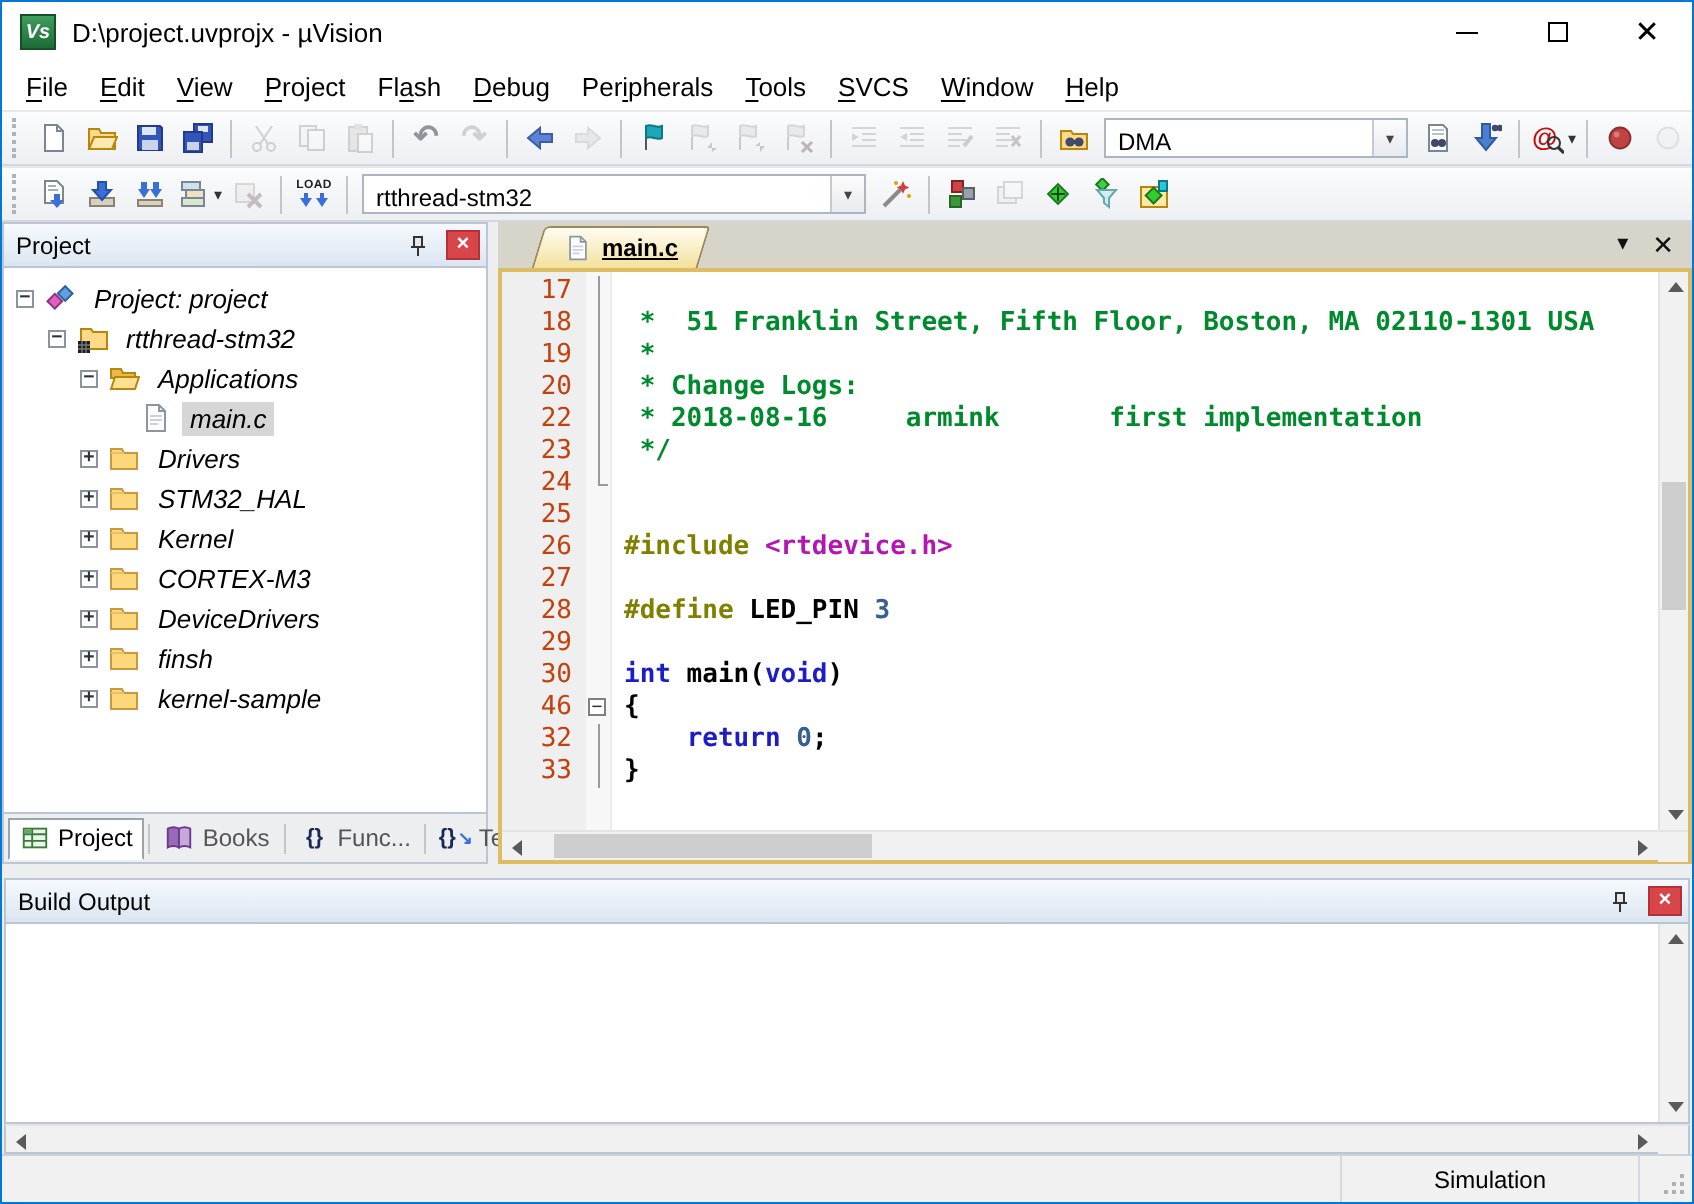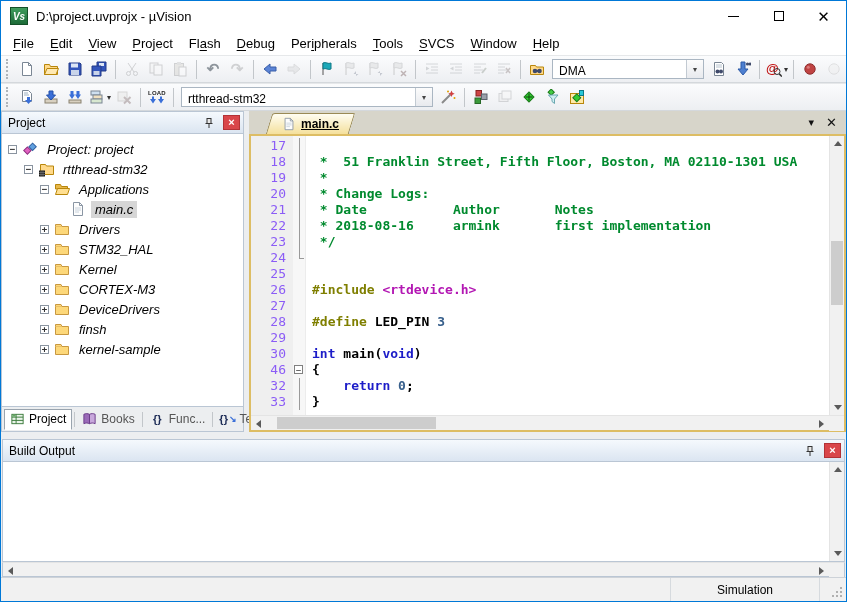--- a/index.html
+++ b/index.html
@@ -79,21 +79,21 @@
   .etab.active .elabel{font-weight:bold;text-decoration:underline;}
   .etab-ctrl{margin-left:auto;display:flex;align-items:center;gap:12px;padding:0 9px;height:100%;}
   .etc{font-size:11px;color:#111;line-height:1;}
   .eframe{flex:1;min-height:0;border:2px solid #ddbd64;background:#fff;display:flex;flex-direction:column;}
   .ebody{flex:1;min-height:0;display:flex;}
   .ecanvas{flex:1;min-width:0;position:relative;overflow:hidden;background:#fff;}
   .gut-bg{position:absolute;left:0;top:0;bottom:0;width:42px;background:#efefef;}
   .fold-bg{position:absolute;left:42px;top:0;bottom:0;width:13px;background:#f7f7f7;border-right:1px solid #ececec;}
   .elines{position:absolute;left:0;right:0;top:2px;}
   .cl{display:flex;height:16px;position:relative;}
-  .cln{width:42px;flex:none;text-align:right;padding-right:7px;color:#8b5cf6;font:13px/16px "DejaVu Sans Mono",monospace;padding-left:16px;}
+  .cln{width:42px;flex:none;text-align:right;padding-right:7px;color:#c2410c;font:13px/16px "DejaVu Sans Mono",monospace;padding-left:16px;}
   .clf{width:13px;flex:none;position:relative;}
   .f-line::before{content:"";position:absolute;left:6px;top:0;bottom:0;border-left:1px solid #9a9a9a;}
   .f-end::before{content:"";position:absolute;left:6px;top:0;height:8px;border-left:1px solid #9a9a9a;}
   .f-end::after{content:"";position:absolute;left:6px;top:8px;width:5px;border-top:1px solid #9a9a9a;}
   .fbox{position:absolute;left:1px;top:3px;width:9px;height:9px;border:1px solid #808080;background:#fff;
     font:9px/8px "DejaVu Sans Mono",monospace;text-align:center;color:#333;}
   .clc{font:bold 13px/16px "DejaVu Sans Mono",monospace;white-space:pre;padding-left:6px;}
   .cmt{color:var(--cmt);} .pp{color:var(--pp);} .str{color:var(--str);} .kw{color:var(--kw);} .num{color:var(--num);} .plain{color:#000;}
   
   .vscroll{width:15px;flex:none;background:#f1f1f1;display:flex;flex-direction:column;border-left:1px solid #e4e4e4;}
@@ -697,25 +697,20 @@
                   <span class="cln">19</span>
                   <span class="clf f-line"></span>
                   <span class="clc"><span class="cmt"> *</span></span>
                 </div>
                 <div class="cl">
                   <span class="cln">20</span>
                   <span class="clf f-line"></span>
                   <span class="clc"><span class="cmt"> * Change Logs:</span></span>
                 </div>
                 <div class="cl">
-                  <span class="cln">21</span>
-                  <span class="clf f-line"></span>
-                  <span class="clc"><span class="cmt"> * Date           Author       Notes</span></span>
-                </div>
-                <div class="cl">
                   <span class="cln">22</span>
                   <span class="clf f-line"></span>
                   <span class="clc"><span class="cmt"> * 2018-08-16     armink       first implementation</span></span>
                 </div>
                 <div class="cl">
                   <span class="cln">23</span>
                   <span class="clf f-line"></span>
                   <span class="clc"><span class="cmt"> */</span></span>
                 </div>
                 <div class="cl">

